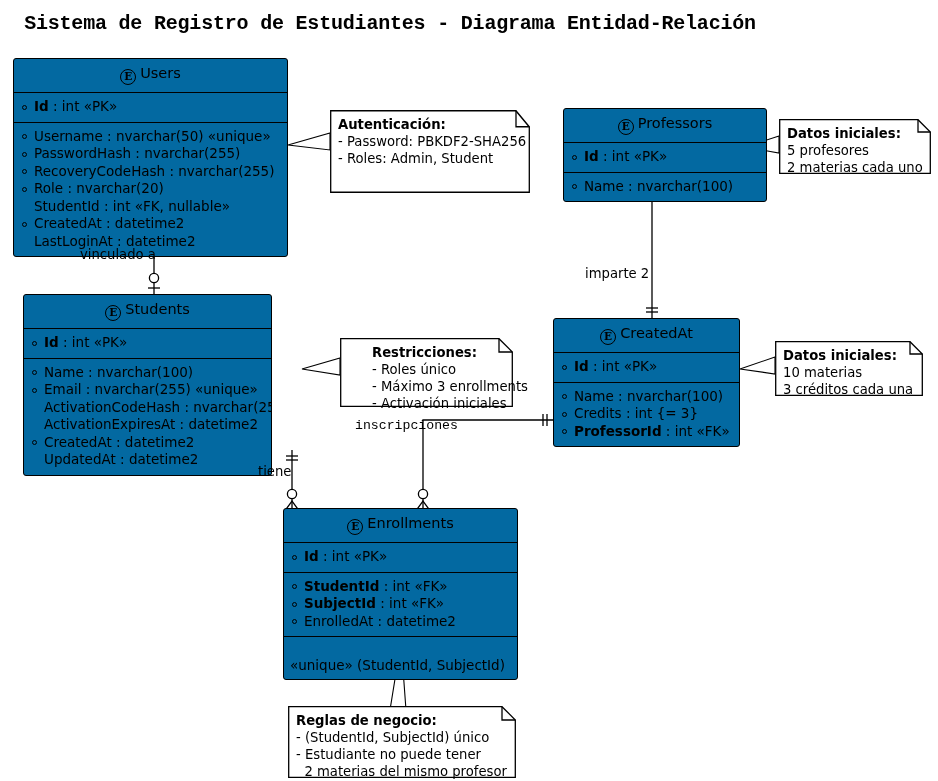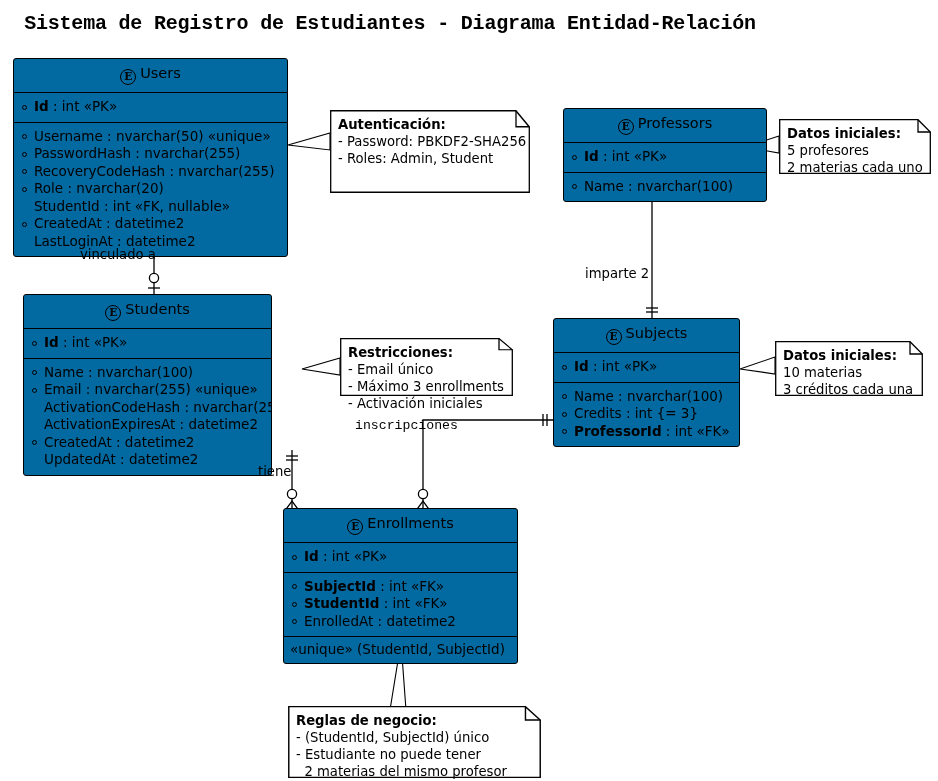--- a/index.html
+++ b/index.html
@@ -91,20 +91,21 @@
     border: 1.1px solid #000;
     border-radius: 50%;
     box-sizing: border-box;
   }
   .attr b { font-weight: bold; text-align: right; }
   .ent-foot {
     font-size: 13.5px;
     line-height: 17px;
     padding: 4px 6px 5px 6px;
     white-space: nowrap;
+    margin-top: 16px;
   }
 
   
   .note {
     position: absolute;
     box-sizing: border-box;
     background: #ffffff;
   }
   .note-shape {
     position: absolute;
@@ -232,42 +233,42 @@
     <div class="ent-sect">
       <div class="attr bullet"><b>Id</b><span> : int «PK»</span></div>
     </div>
     <div class="ent-sect nb">
       <div class="attr bullet">Name : nvarchar(100)</div>
     </div>
   </div>
 
   <div class="entity" style="left:553px; top:318px; width:187px;">
     <div class="ent-header">
-      <span class="e-badge">E</span><span>Subjects</span>
+      <span class="e-badge">E</span><span>CreatedAt</span>
     </div>
     <div class="ent-sect">
       <div class="attr bullet"><b>Id</b><span> : int «PK»</span></div>
     </div>
     <div class="ent-sect nb">
       <div class="attr bullet">Name : nvarchar(100)</div>
       <div class="attr bullet">Credits : int {= 3}</div>
       <div class="attr bullet"><b>ProfessorId</b><span> : int «FK»</span></div>
     </div>
   </div>
 
   <div class="entity" style="left:283px; top:508px; width:235px;">
     <div class="ent-header">
       <span class="e-badge">E</span><span>Enrollments</span>
     </div>
     <div class="ent-sect">
       <div class="attr bullet"><b>Id</b><span> : int «PK»</span></div>
     </div>
     <div class="ent-sect">
+      <div class="attr bullet"><b>StudentId</b><span> : int «FK»</span></div>
       <div class="attr bullet"><b>SubjectId</b><span> : int «FK»</span></div>
-      <div class="attr bullet"><b>StudentId</b><span> : int «FK»</span></div>
       <div class="attr bullet">EnrolledAt : datetime2</div>
     </div>
     <div class="ent-foot">«unique» (StudentId, SubjectId)</div>
   </div>
 
   <div class="note" style="left:330px; top:110px; width:200px; height:83px;">
     <svg class="note-shape" viewBox="0 0 200 69" preserveAspectRatio="none" xmlns="http://www.w3.org/2000/svg">
       <path d="M0.7,0.7 L186,0.7 L199.3,14 L199.3,68.3 L0.7,68.3 Z" fill="#fff" stroke="#000" stroke-width="1.3"></path>
       <path d="M186,0.7 L186,14 L199.3,14" fill="none" stroke="#000" stroke-width="1.3"></path>
     </svg>
@@ -283,46 +284,46 @@
       <path d="M0.7,0.7 L139,0.7 L151.3,13 L151.3,54.3 L0.7,54.3 Z" fill="#fff" stroke="#000" stroke-width="1.3"></path>
       <path d="M139,0.7 L139,13 L151.3,13" fill="none" stroke="#000" stroke-width="1.3"></path>
     </svg>
     <div class="note-body">
       <div class="note-title">Datos iniciales:</div>
       <div>5 profesores</div>
       <div>2 materias cada uno</div>
     </div>
   </div>
 
-  <div class="note" style="left:340px; top:338px; width:173px; height:58px;">
+  <div class="note" style="left:340px; top:338px; width:173px; height:69px;padding-left:24px;">
     <svg class="note-shape" viewBox="0 0 173 69" preserveAspectRatio="none" xmlns="http://www.w3.org/2000/svg">
       <path d="M0.7,0.7 L159,0.7 L172.3,14 L172.3,68.3 L0.7,68.3 Z" fill="#fff" stroke="#000" stroke-width="1.3"></path>
       <path d="M159,0.7 L159,14 L172.3,14" fill="none" stroke="#000" stroke-width="1.3"></path>
     </svg>
     <div class="note-body">
       <div class="note-title">Restricciones:</div>
-      <div>- Email único</div>
+      <div>- Roles único</div>
       <div>- Máximo 3 enrollments</div>
       <div>- Activación iniciales</div>
     </div>
   </div>
 
   <div class="note" style="left:775px; top:341px; width:148px; height:55px;">
     <svg class="note-shape" viewBox="0 0 148 55" preserveAspectRatio="none" xmlns="http://www.w3.org/2000/svg">
       <path d="M0.7,0.7 L135,0.7 L147.3,13 L147.3,54.3 L0.7,54.3 Z" fill="#fff" stroke="#000" stroke-width="1.3"></path>
       <path d="M135,0.7 L135,13 L147.3,13" fill="none" stroke="#000" stroke-width="1.3"></path>
     </svg>
     <div class="note-body">
       <div class="note-title">Datos iniciales:</div>
       <div>10 materias</div>
       <div>3 créditos cada una</div>
     </div>
   </div>
 
-  <div class="note" style="left:288px; top:706px; width:253px; height:72px;">
+  <div class="note" style="left:288px; top:706px; width:228px; height:72px;">
     <svg class="note-shape" viewBox="0 0 228 72" preserveAspectRatio="none" xmlns="http://www.w3.org/2000/svg">
       <path d="M0.7,0.7 L214,0.7 L227.3,14 L227.3,71.3 L0.7,71.3 Z" fill="#fff" stroke="#000" stroke-width="1.3"></path>
       <path d="M214,0.7 L214,14 L227.3,14" fill="none" stroke="#000" stroke-width="1.3"></path>
     </svg>
     <div class="note-body">
       <div class="note-title">Reglas de negocio:</div>
       <div>- (StudentId, SubjectId) único</div>
       <div>- Estudiante no puede tener</div>
       <div style="white-space:pre;text-decoration:underline;">  2 materias del mismo profesor</div>
     </div>

